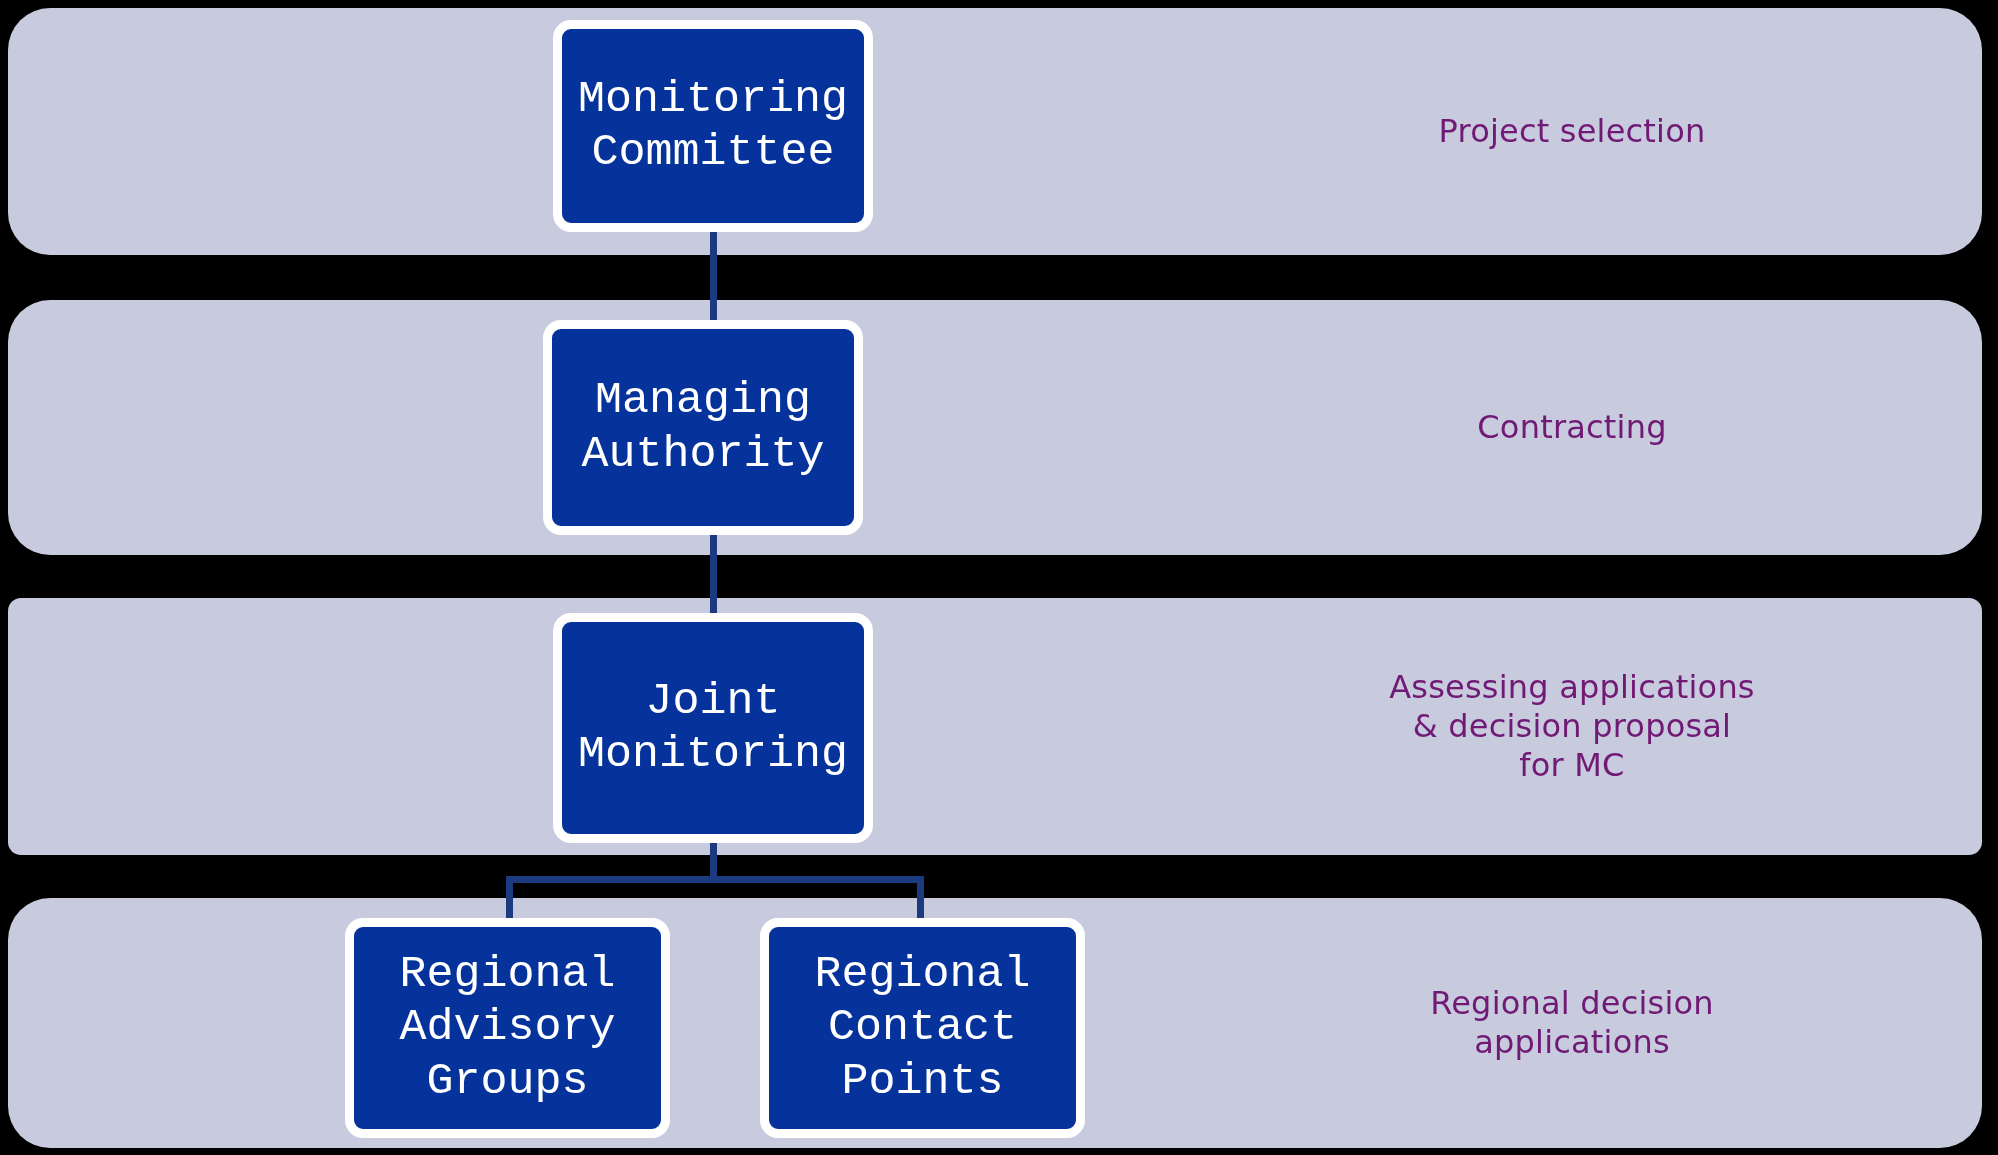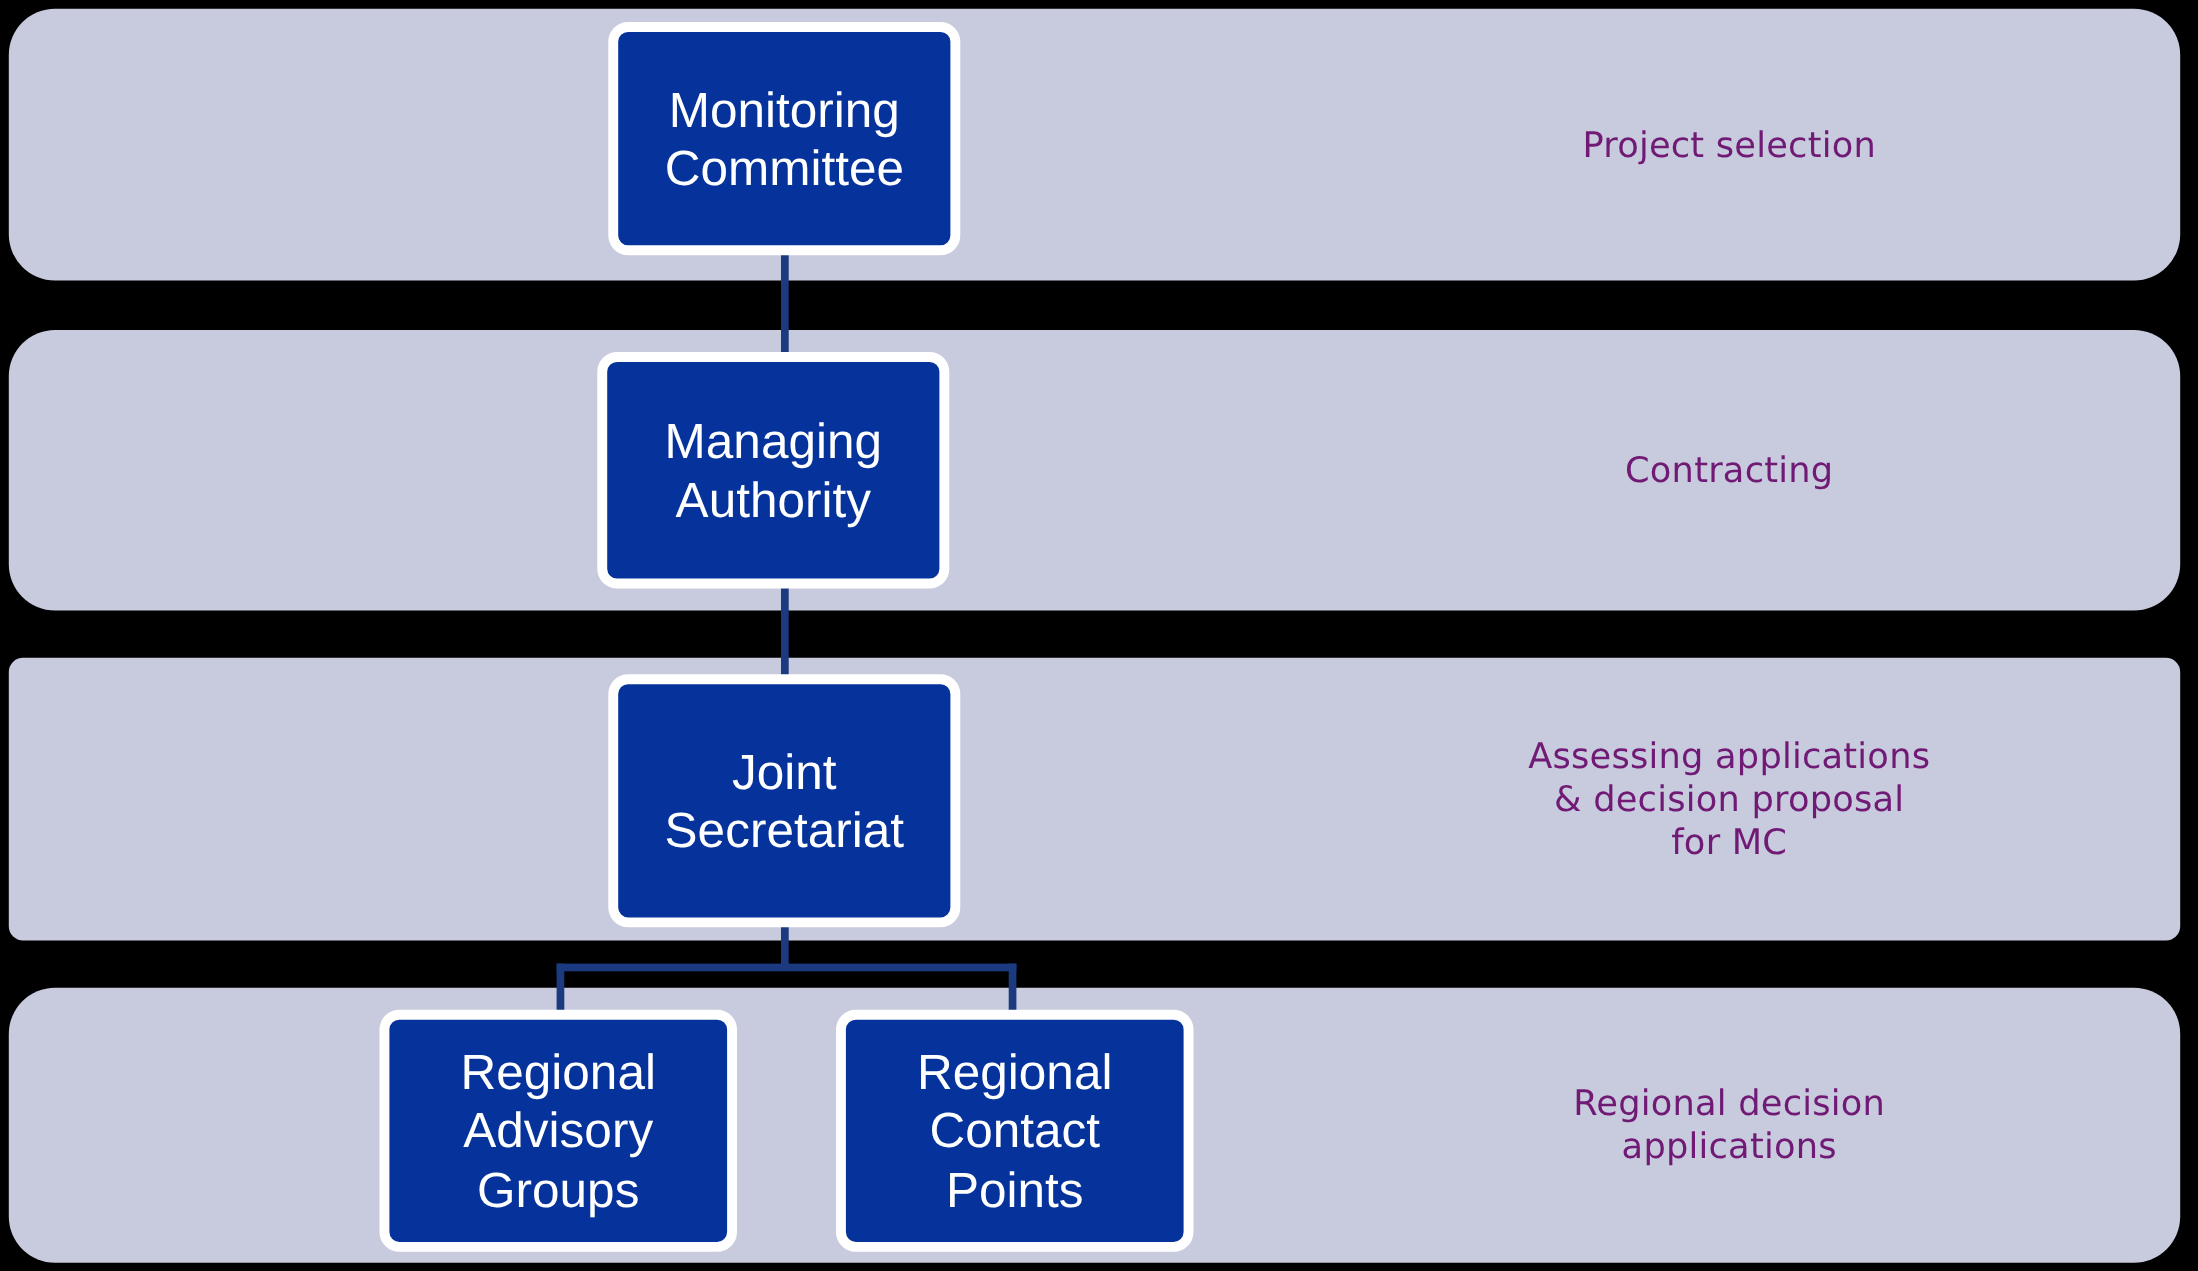--- a/index.html
+++ b/index.html
@@ -44,21 +44,21 @@
   .node{
     position:absolute;
     background:#05339b;
     border:9px solid #ffffff;
     border-radius:18px;
     box-sizing:border-box;
     display:flex;
     align-items:center;
     justify-content:center;
     color:#ffffff;
-    font-family:Liberation Sans, sans-serif;
+    font-family:Liberation Mono, monospace;
     font-size:45px;
     line-height:1.18;
     text-align:center;
     white-space:pre-line;
     z-index:5;
   }
 
   #node-mc  {left:553px;  top:20px;   width:320px; height:212px;}
   #node-ma  {left:543px;  top:320px;  width:320px; height:215px;}
   #node-js  {left:553px;  top:613px;  width:320px; height:230px;}
@@ -104,21 +104,21 @@
   <div class="conn v-line" id="conn-h-l"></div>
   <div class="conn v-line" id="conn-h-r"></div>
 
   <div class="node" id="node-mc">Monitoring
 Committee</div>
 
   <div class="node" id="node-ma">Managing
 Authority</div>
 
   <div class="node" id="node-js">Joint
-Secretariat</div>
+Monitoring</div>
 
   <div class="node" id="node-rag">Regional
 Advisory
 Groups</div>
 
   <div class="node" id="node-rcp">Regional
 Contact
 Points</div>
 
 </div>

